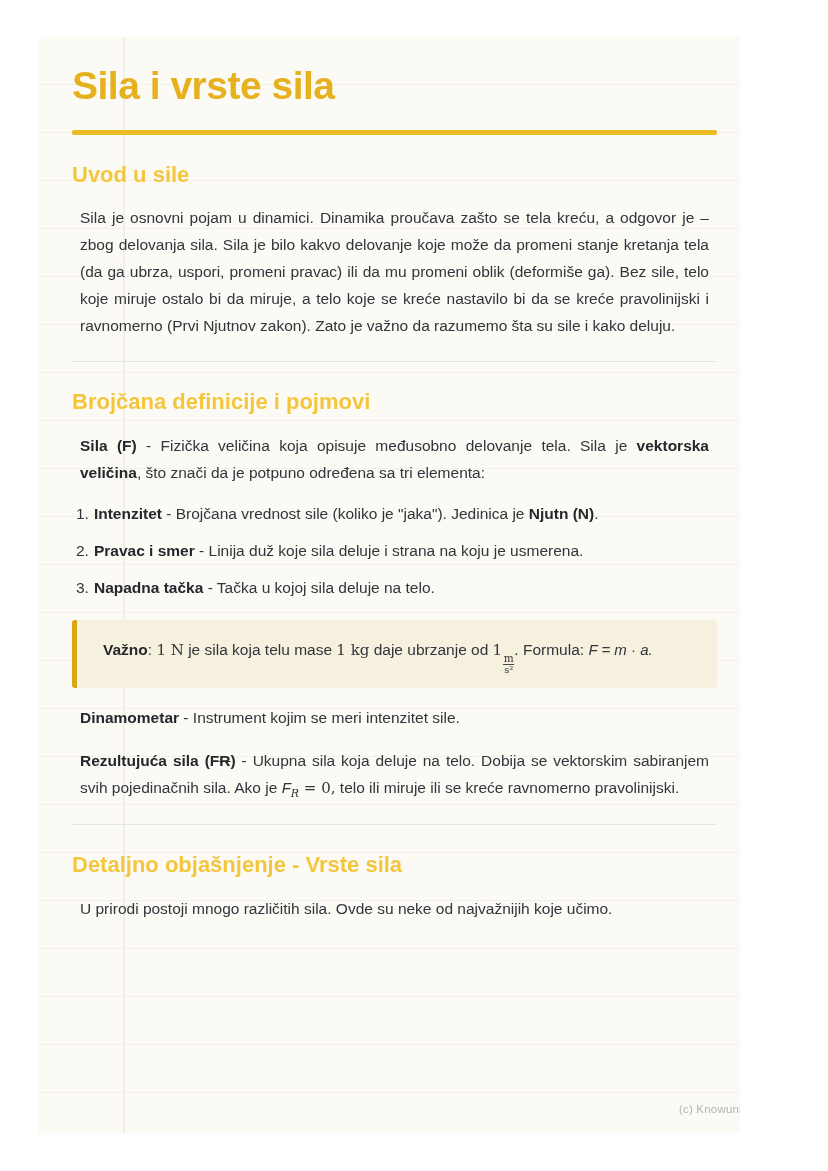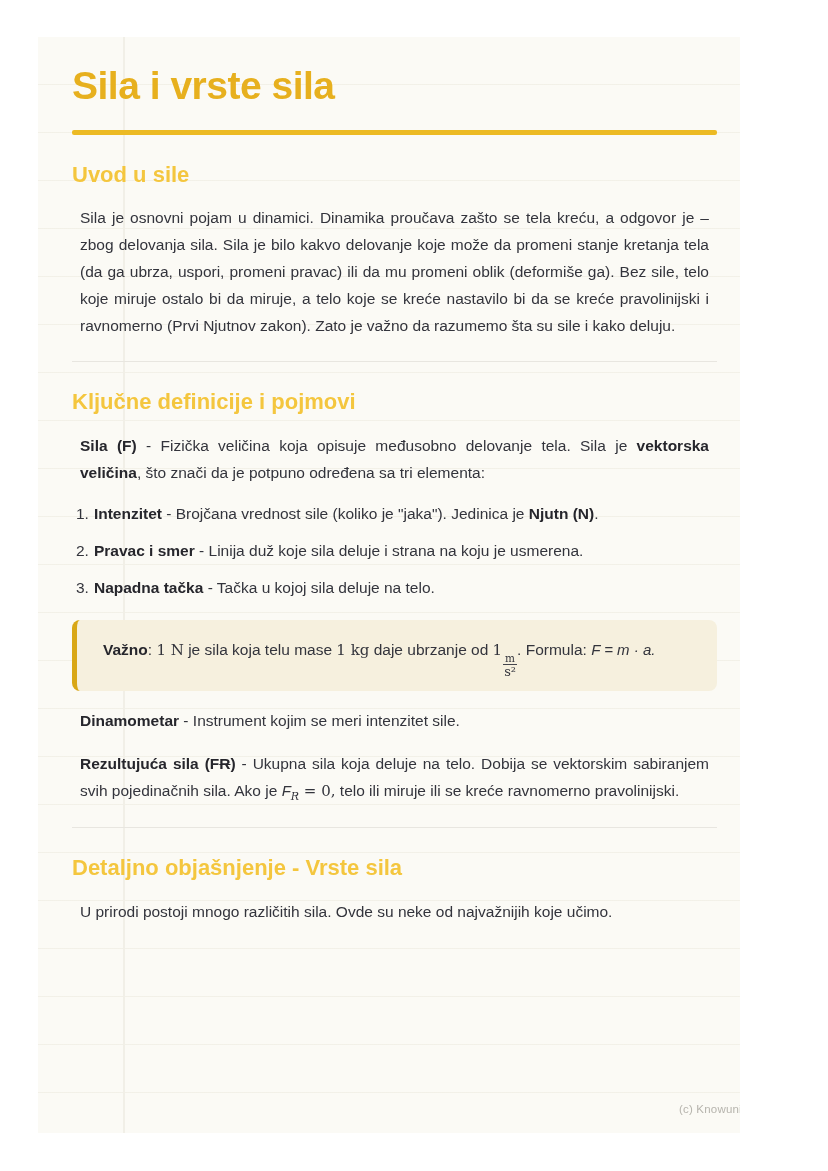--- a/index.html
+++ b/index.html
@@ -107,21 +107,21 @@
     color: #33343c;
     margin: 0 0 13px;
     padding-left: 4px;
   }
   .list-item:last-child { margin-bottom: 0; }
   .list-item .num { margin-right: 5px; }
   .callout {
     margin-top: 20px;
     background: #f6f0de;
     border-left: 5px solid #d9a716;
-    border-radius: 8px;
+    border-radius: 3px;
     padding: 15px 26px 13px 26px;
     font-size: 15.5px;
     line-height: 30px;
     color: #33343c;
   }
   .math-up {
     font-family: "DejaVu Serif", serif;
     font-size: 15px;
   }
   .math-it {
@@ -132,21 +132,21 @@
   .frac {
     display: inline-flex;
     flex-direction: column;
     align-items: center;
     vertical-align: -0.45em;
     font-family: "DejaVu Serif", serif;
     line-height: 1.05;
     margin-left: 1px;
   }
   .frac .fnum { font-size: 10.5px; }
-  .frac .fden { font-size: 13px; border-top: 1px solid #44454c; padding: 0 1px; }
+  .frac .fden { font-size: 10px; border-top: 1px solid #44454c; padding: 0 1px; }
   sub.msub {
     font-family: "DejaVu Serif", serif;
     font-style: italic;
     font-size: 11px;
     line-height: 0;
   }
   .strike-r {
     color: #98a0af;
     text-decoration: line-through;
     font-weight: 700;
@@ -172,21 +172,21 @@
     <div class="content">
 
       <h1 class="doc-title">Sila i vrste sila</h1>
       <div class="title-rule"></div>
 
       <h2 class="section-heading">Uvod u sile</h2>
       <p class="para">Sila je osnovni pojam u dinamici. Dinamika proučava zašto se tela kreću, a odgovor je – zbog delovanja sila. Sila je bilo kakvo delovanje koje može da promeni stanje kretanja tela (da ga ubrza, uspori, promeni pravac) ili da mu promeni oblik (deformiše ga). Bez sile, telo koje miruje ostalo bi da miruje, a telo koje se kreće nastavilo bi da se kreće pravolinijski i ravnomerno (Prvi Njutnov zakon). Zato je važno da razumemo šta su sile i kako deluju.</p>
 
       <hr class="divider">
 
-      <h2 class="section-heading">Ključne definicije i pojmovi</h2>
+      <h2 class="section-heading">Brojčana definicije i pojmovi</h2>
 
       <p class="para"><strong>Sila (F)</strong><span> - Fizička veličina koja opisuje međusobno delovanje tela. Sila je </span><strong>vektorska veličina</strong><span>, što znači da je potpuno određena sa tri elementa:</span></p>
 
       <div class="list">
         <div class="list-item"><span class="num">1.</span><strong>Intenzitet</strong><span> - Brojčana vrednost sile (koliko je "jaka"). Jedinica je </span><strong>Njutn (N)</strong><span>.</span></div>
         <div class="list-item"><span class="num">2.</span><strong>Pravac i smer</strong><span> - Linija duž koje sila deluje i strana na koju je usmerena.</span></div>
         <div class="list-item"><span class="num">3.</span><strong>Napadna tačka</strong><span> - Tačka u kojoj sila deluje na telo.</span></div>
       </div>
 
       <div class="callout">

